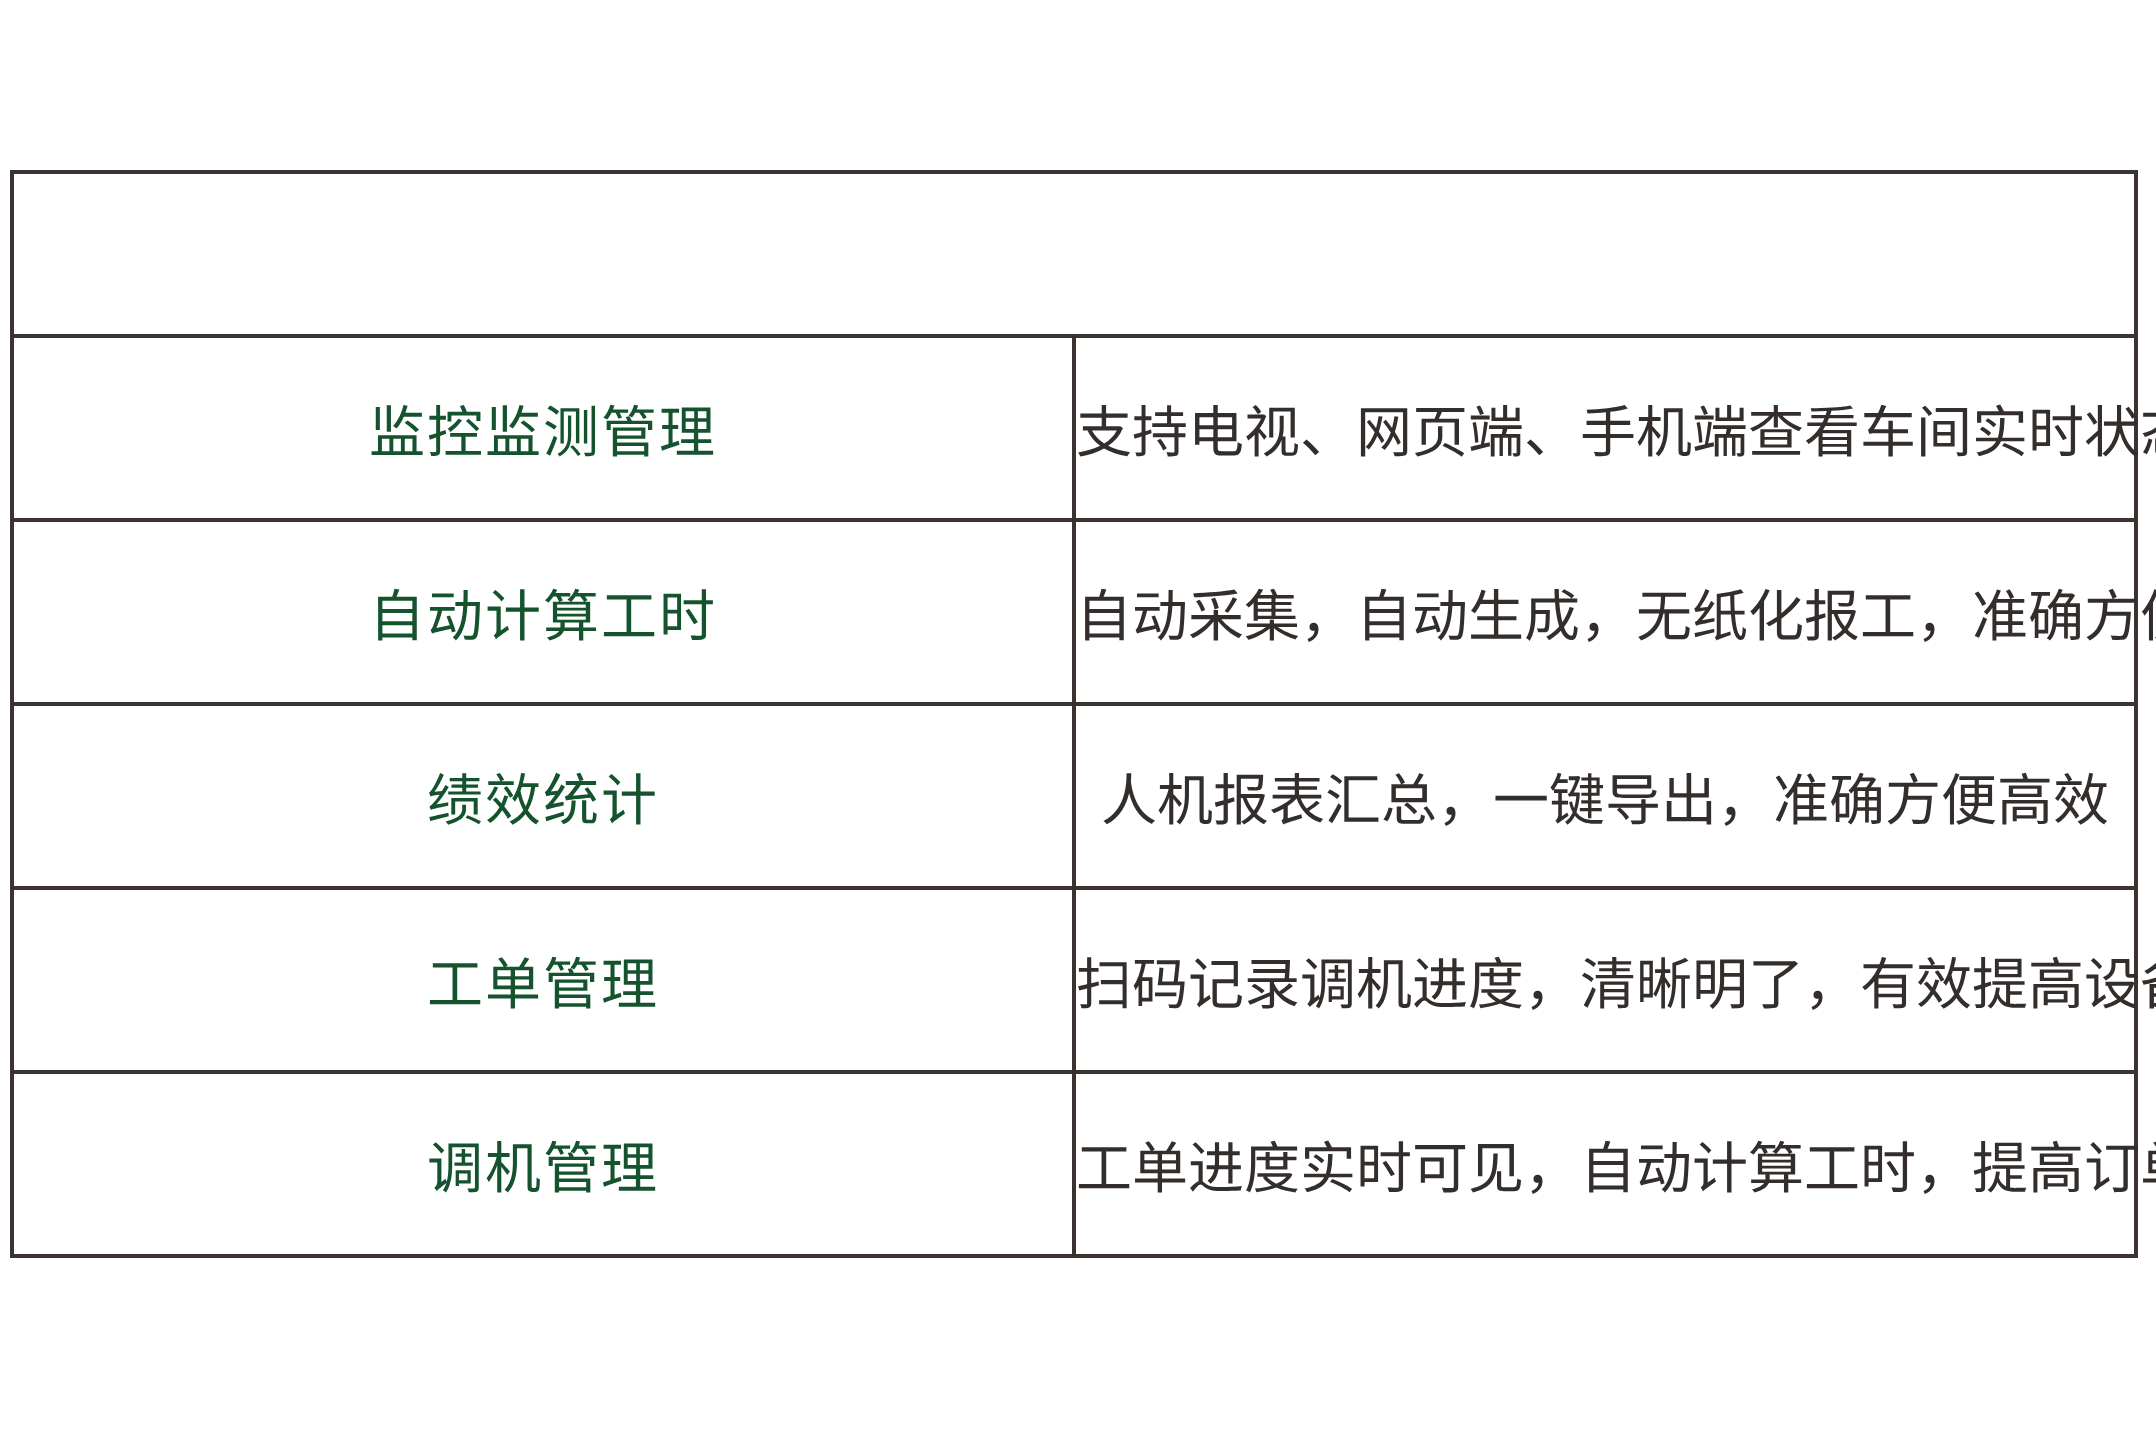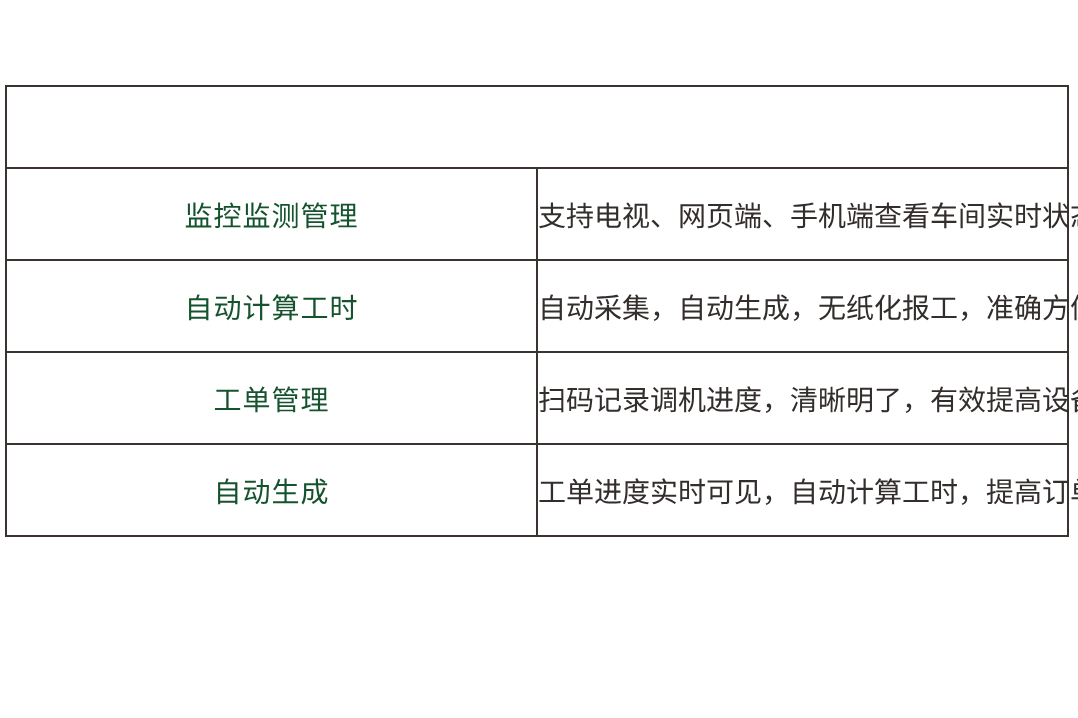--- a/index.html
+++ b/index.html
@@ -113,33 +113,41 @@
 
       <tr>
         <td class="row-label">
           <span class="cell-text">自动计算工时</span>
         </td>
         <td class="row-desc">
           <span class="cell-text">自动采集，自动生成，无纸化报工，准确方便高效</span>
         </td>
       </tr>
 
+      <tr>
+        <td class="row-label">
+          <span class="cell-text">绩效统计</span>
+        </td>
+        <td class="row-desc">
+          <span class="cell-text">人机报表汇总，一键导出，准确方便高效</span>
+        </td>
+      </tr>
 
       <tr>
         <td class="row-label">
           <span class="cell-text">工单管理</span>
         </td>
         <td class="row-desc">
           <span class="cell-text">扫码记录调机进度，清晰明了，有效提高设备利用率</span>
         </td>
       </tr>
 
       <tr>
         <td class="row-label">
-          <span class="cell-text">自动生成</span>
+          <span class="cell-text">调机管理</span>
         </td>
         <td class="row-desc">
           <span class="cell-text">工单进度实时可见，自动计算工时，提高订单及时率</span>
         </td>
       </tr>
     </tbody>
   </table>
 
 </div>
 

